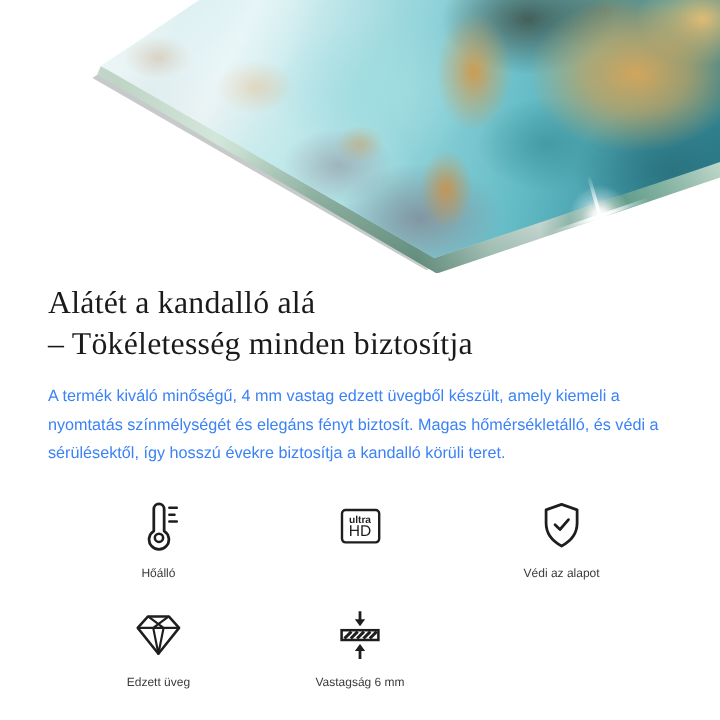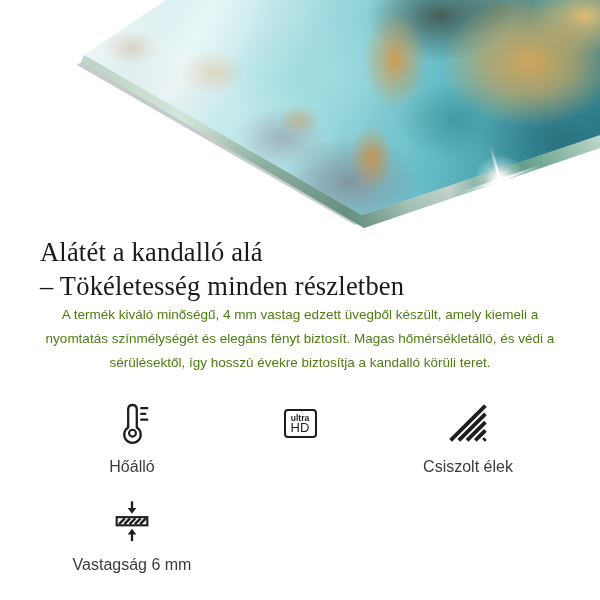--- a/index.html
+++ b/index.html
@@ -81,38 +81,38 @@
   h1.title {
     font-family: "Liberation Serif", serif;
     font-weight: 400;
     font-size: 26.5px;
     line-height: 34px;
     color: #1a1a1a;
     letter-spacing: 0.2px;
   }
 
   p.description {
+    margin-top: 15px;
     max-width: 524px;
     font-size: 13.5px;
     line-height: 24px;
-    color: #4d7c0f;
-    text-align: center;
+    color: #3b82f6;
   }
 
   
   .features {
     margin-top: 25px;
     padding: 0 8px;
     display: grid;
     grid-template-columns: repeat(3, 1fr);
     row-gap: 22px;
   }
   .feature { display: flex; flex-direction: column; align-items: center; }
   .icon-box { height: 46px; display: flex; align-items: center; justify-content: center; }
-  .feature-label { margin-top: 12px; font-size: 16px; color: #3b3b3b; text-align: center; }
+  .feature-label { margin-top: 12px; font-size: 10px; color: #3b3b3b; text-align: center; }
 
   .uhd-box {
     width: 33px; height: 29px;
     border: 2.4px solid #1e1e1e; border-radius: 4px;
     display: flex; flex-direction: column; align-items: center; justify-content: center;
     color: #1e1e1e;
   }
   .uhd-top { font-size: 8.5px; font-weight: 700; line-height: 8px; margin-top: 1px; }
   .uhd-bottom { font-size: 13px; font-weight: 400; line-height: 12px; }
 
@@ -132,21 +132,21 @@
     <div class="sparkle">
       <div class="glow"></div>
       <div class="ray ray-a"></div>
       <div class="ray ray-b"></div>
     </div>
   </div>
 
   <div class="content">
     <h1 class="title">
       <span>Alátét a kandalló alá</span><br>
-      <span>– Tökéletesség minden részletben</span>
+      <span>– Tökéletesség minden biztosítja</span>
     </h1>
 
     <p class="description">A termék kiváló minőségű, 4 mm vastag edzett üvegből készült, amely kiemeli a nyomtatás színmélységét és elegáns fényt biztosít. Magas hőmérsékletálló, és védi a sérülésektől, így hosszú évekre biztosítja a kandalló körüli teret.</p>
 
     <div class="features">
 
       <div class="feature">
         <div class="icon-box">
           <svg class="icon" width="46" height="46" viewBox="0 0 48 48" fill="none">
             <path d="M20 28.8 V9.8 C20 7 21.9 5.2 24.5 5.2 C27.1 5.2 29 7 29 9.8 V28.8 A8.6 8.6 0 1 1 20 28.8 Z" stroke="#1e1e1e" stroke-width="2.4" stroke-linejoin="round"></path>
@@ -159,36 +159,40 @@
 
       <div class="feature">
         <div class="icon-box">
           <div class="uhd-box">
             <span class="uhd-top">ultra</span>
             <span class="uhd-bottom">HD</span>
           </div>
         </div>
       </div>
 
-
-
-      <div class="feature">
-        <div class="icon-box">
-          <svg class="icon" width="44" height="44" viewBox="0 0 48 48" fill="none">
-            <g stroke="#1e1e1e" stroke-width="4.2">
-              <path d="M5 43 L43 5"></path>
-              <path d="M14 43 L43 14"></path>
-              <path d="M23 43 L43 23"></path>
-              <path d="M32 43 L43 32"></path>
-              <path d="M41 43 L43 41"></path>
-            </g>
-          </svg>
-        </div>
-        <div class="feature-label">Csiszolt élek</div>
-      </div>
+      <div class="feature">
+        <div class="icon-box">
+          <svg class="icon" width="46" height="46" viewBox="0 0 48 48" fill="none">
+            <path d="M24 5.5 L37.5 10.3 V21.8 C37.5 30.8 32.3 37.4 24 41.8 C15.7 37.4 10.5 30.8 10.5 21.8 V10.3 Z" stroke="#1e1e1e" stroke-width="2.4" stroke-linejoin="round"></path>
+            <path d="M18.3 23.2 L22.6 27.4 L30 18.8" stroke="#1e1e1e" stroke-width="2.4" stroke-linecap="round" stroke-linejoin="round"></path>
+          </svg>
+        </div>
+        <div class="feature-label">Védi az alapot</div>
+      </div>
+
+      <div class="feature">
+        <div class="icon-box">
+          <svg class="icon" width="46" height="46" viewBox="0 0 48 48" fill="none">
+            <path d="M15 8 H33 L42 18 L24 40.5 L6 18 Z" stroke="#1e1e1e" stroke-width="2.2" stroke-linejoin="round"></path>
+            <path d="M6 18 H42 M15 8 L28.5 18 M33 8 L19.5 18 M19.5 18 L24 40.5 L28.5 18" stroke="#1e1e1e" stroke-width="1.9" stroke-linejoin="round"></path>
+          </svg>
+        </div>
+        <div class="feature-label">Edzett üveg</div>
+      </div>
+
 
       <div class="feature">
         <div class="icon-box">
           <svg class="icon" width="46" height="46" viewBox="0 0 48 48" fill="none">
             <path d="M24 3.5 V11.5" stroke="#1e1e1e" stroke-width="2.4"></path>
             <path d="M19.5 10.5 L24 16.5 L28.5 10.5 Z" fill="#1e1e1e"></path>
             <rect x="8" y="20" width="32" height="8.5" stroke="#1e1e1e" stroke-width="2.2"></rect>
             <g stroke="#1e1e1e" stroke-width="2.6">
               <path d="M10.5 27.2 L16.5 21.2"></path>
               <path d="M16 27.2 L22 21.2"></path>

